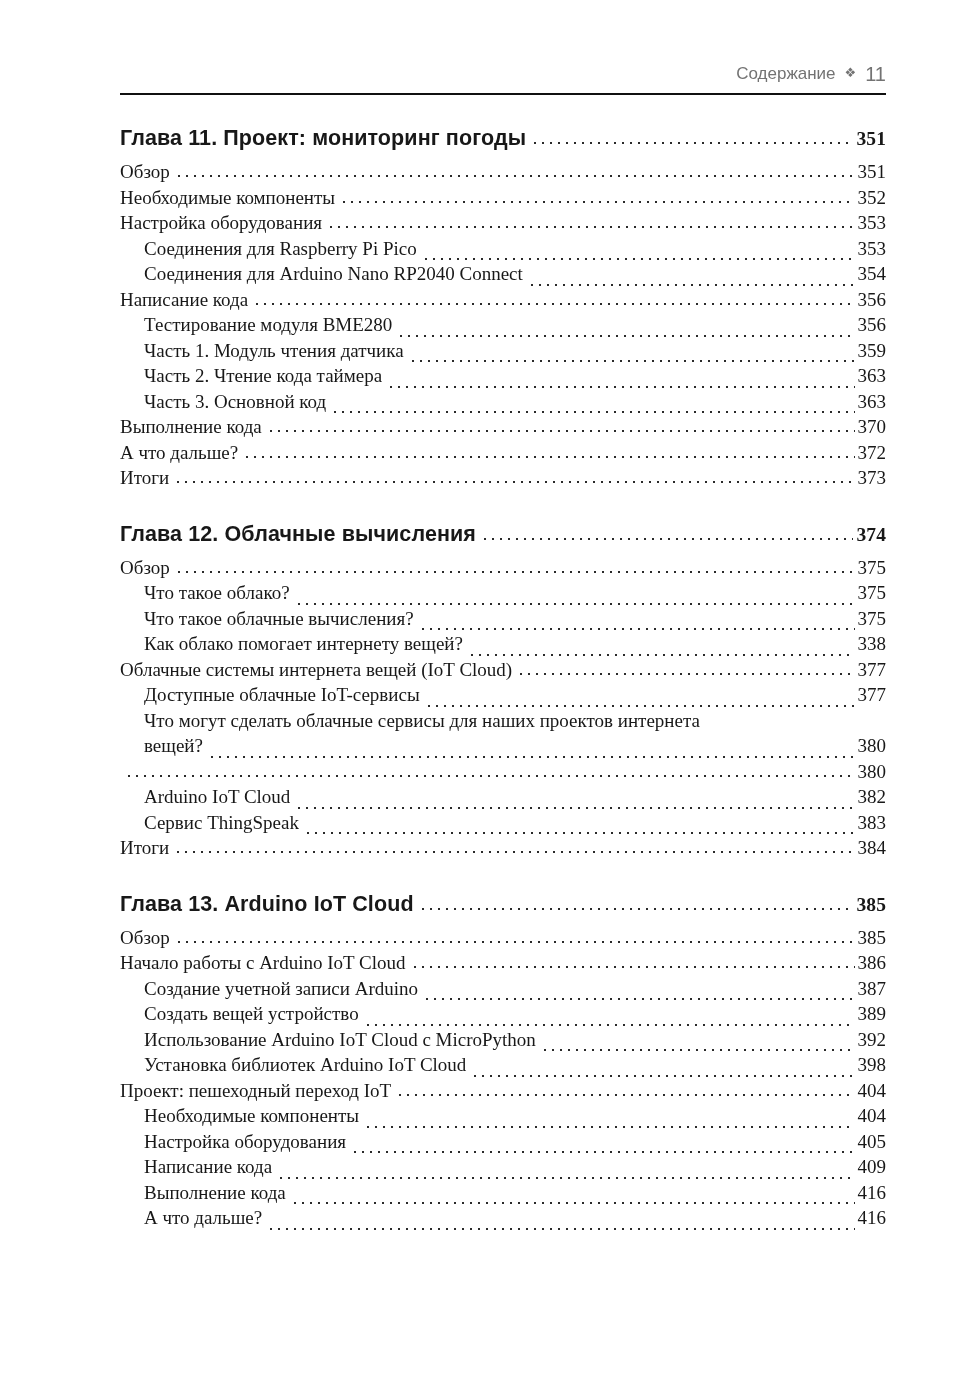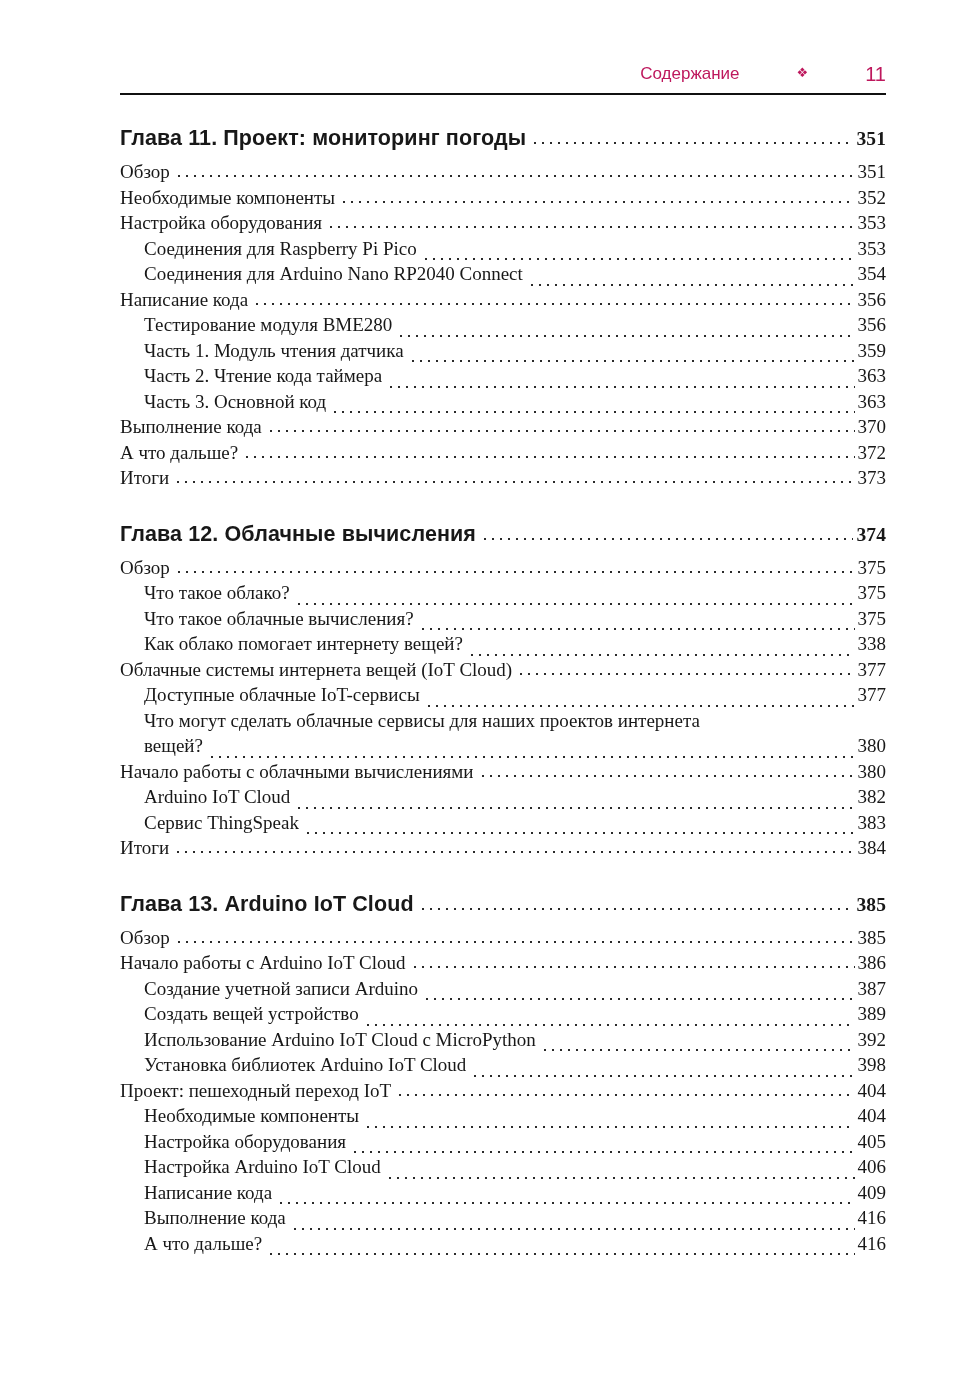--- a/index.html
+++ b/index.html
@@ -16,22 +16,21 @@
     padding: 62px 88px 0 120px;
   }
   
   .running-head {
     display: flex;
     justify-content: flex-end;
     align-items: center;
     font-family: "Liberation Sans", "DejaVu Sans", sans-serif;
     font-size: 17px;
     line-height: 24px;
-    color: #be185d;
-    gap: 48px;
+    color: #737373;
   }
   .running-head .sep {
     font-size: 13px;
     margin: 0 9px;
     position: relative;
     top: -1px;
   }
   .running-head .folio {
     font-weight: normal;
     font-size: 20px;
@@ -196,21 +195,20 @@
       </div>
       <div class="row indent">
         <span class="t">Что могут сделать облачные сервисы для наших проектов интернета</span>
       </div>
       <div class="row indent">
         <span class="t">вещей?</span>
         <span class="leader"></span>
         <span class="pg">380</span>
       </div>
       <div class="row">
-        <span class="t">Начало работы с облачными вычислениями</span>
         <span class="leader"></span>
         <span class="pg">380</span>
       </div>
       <div class="row indent">
         <span class="t">Arduino IoT Cloud</span>
         <span class="leader"></span>
         <span class="pg">382</span>
       </div>
       <div class="row indent">
         <span class="t">Сервис ThingSpeak</span>
@@ -266,25 +264,20 @@
         <span class="t">Необходимые компоненты</span>
         <span class="leader"></span>
         <span class="pg">404</span>
       </div>
       <div class="row indent">
         <span class="t">Настройка оборудования</span>
         <span class="leader"></span>
         <span class="pg">405</span>
       </div>
       <div class="row indent">
-        <span class="t">Настройка Arduino IoT Cloud</span>
-        <span class="leader"></span>
-        <span class="pg">406</span>
-      </div>
-      <div class="row indent">
         <span class="t">Написание кода</span>
         <span class="leader"></span>
         <span class="pg">409</span>
       </div>
       <div class="row indent">
         <span class="t">Выполнение кода</span>
         <span class="leader"></span>
         <span class="pg">416</span>
       </div>
       <div class="row indent">

